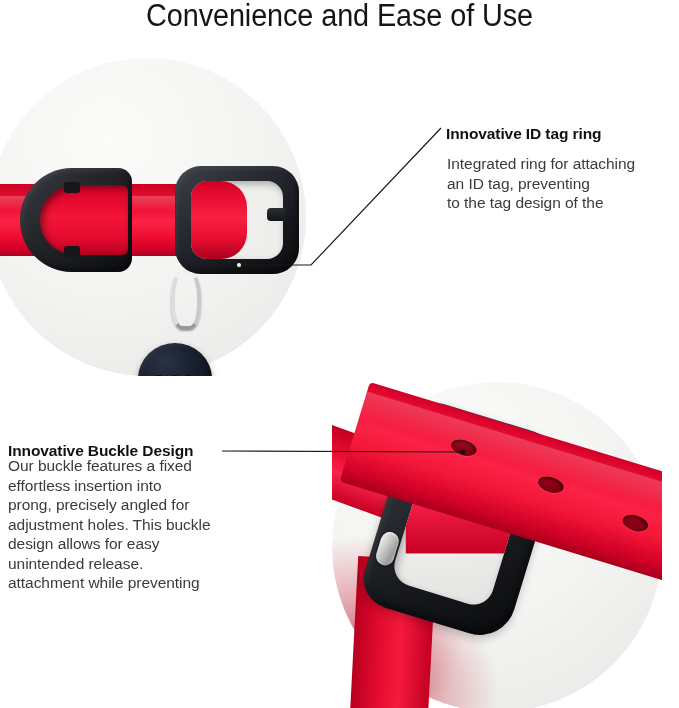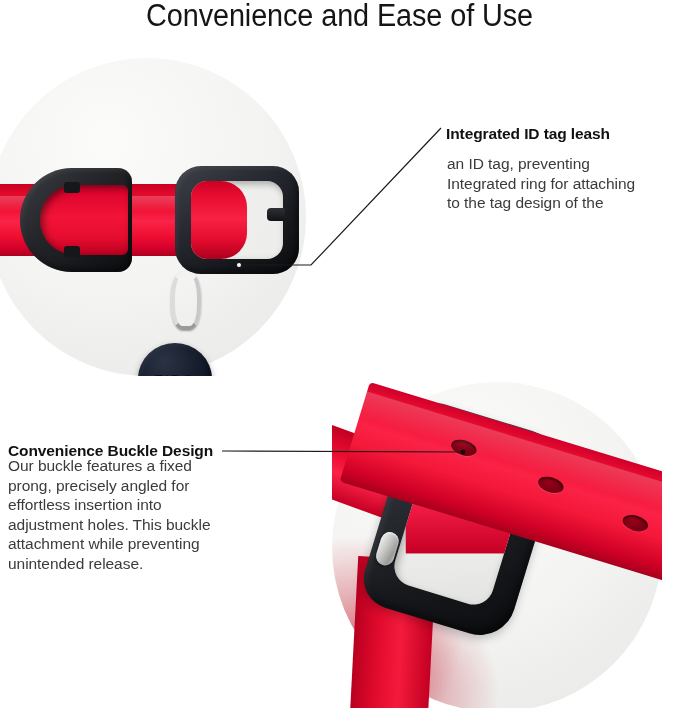--- a/index.html
+++ b/index.html
@@ -403,28 +403,29 @@
 
 <svg class="leader-svg">
 
   <path class="leader-line" d="M 242 265 L 311 265 L 441 128"></path>
   <circle class="leader-dot-open" cx="239" cy="265" r="2.6"></circle>
 
   <path class="leader-line" d="M 222 451 L 461 452"></path>
   <circle class="leader-dot-solid" cx="463" cy="452" r="2.4"></circle>
 </svg>
 
-<div class="callout-heading" id="callout-1-heading">Integrated ID tag leash</div>
+<div class="callout-heading" id="callout-1-heading">Innovative ID tag ring</div>
 <div class="callout-body" id="callout-1-body">
+    <span>Integrated ring for attaching</span>
     <span>an ID tag, preventing</span>
-    <span>Integrated ring for attaching</span>
     <span>to the tag design of the</span>
   </div>
 
-<div class="callout-heading" id="callout-2-heading">Convenience Buckle Design</div>
+<div class="callout-heading" id="callout-2-heading">Innovative Buckle Design</div>
 <div class="callout-body" id="callout-2-body">
     <span>Our buckle features a fixed</span>
+    <span>effortless insertion into</span>
     <span>prong, precisely angled for</span>
-    <span>effortless insertion into</span>
     <span>adjustment holes. This buckle</span>
+    <span>design allows for easy</span>
+    <span>unintended release.</span>
     <span>attachment while preventing</span>
-    <span>unintended release.</span>
   </div>
 
 </body></html>

